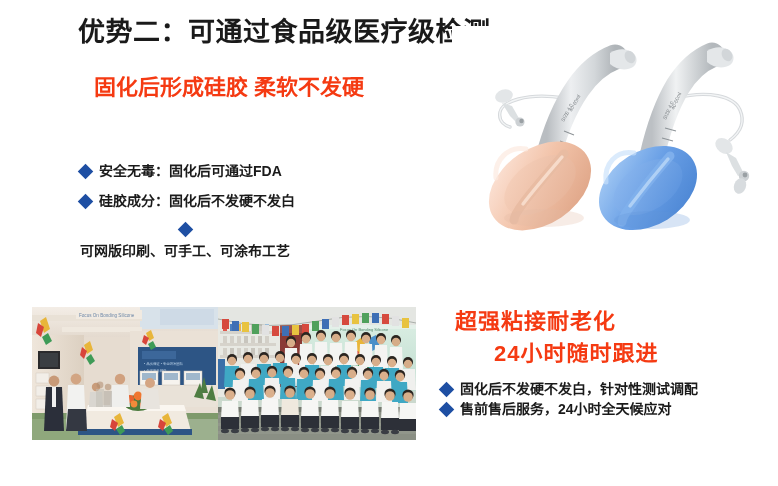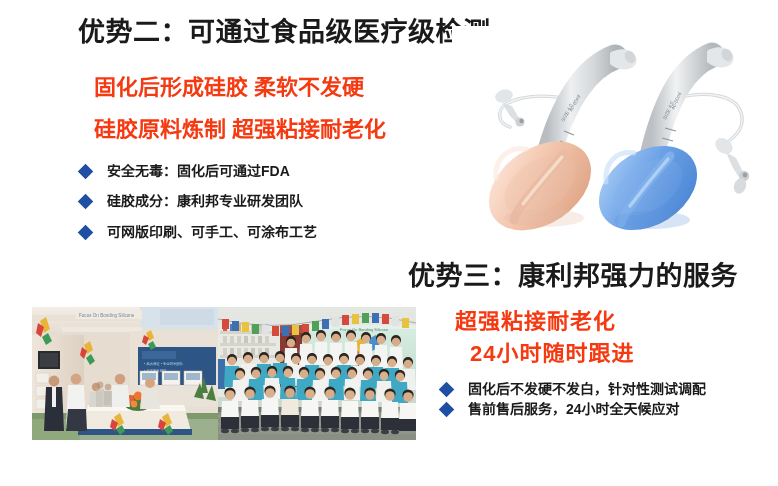--- a/index.html
+++ b/index.html
@@ -39,49 +39,49 @@
     font-family: "Liberation Sans", "DejaVu Sans", sans-serif;
     font-weight: 700;
     font-size: 22px;
     line-height: 1.1;
     color: #F53A12;
     white-space: nowrap;
   }
   #red-line-1 { left: 94px; top: 76px; }
   #red-line-2 { left: 94px; top: 118px; }
   #red-line-3 { left: 455px; top: 310px; letter-spacing: 1px; }
-  #red-line-4 { left: 470px; top: 342px; letter-spacing: 1px; }
+  #red-line-4 { left: 494px; top: 342px; letter-spacing: 1px; }
 
   
   .bullet-row {
     position: absolute;
     display: flex;
     align-items: center;
-    gap: 16px;
+    gap: 8px;
     white-space: nowrap;
     justify-content: space-between;
   }
   .diamond-icon {
     display: inline-block;
     width: 11px;
     height: 11px;
     background: #1E4FA3;
     transform: rotate(45deg);
     flex: 0 0 auto;
   }
   .bullet-text {
     font-family: "Liberation Sans", "DejaVu Sans", sans-serif;
     font-weight: 700;
     font-size: 14px;
     color: #1a1a1a;
     line-height: 1.2;
   }
   #bullet-a-0 { left: 80px; top: 163px; }
   #bullet-a-1 { left: 80px; top: 193px; }
-  #bullet-a-2 { left: 80px; top: 224px; }
+  #bullet-a-2 { left: 80px; top: 224px; flex-direction: column; }
   #bullet-b-0 { left: 441px; top: 381px; }
   #bullet-b-1 { left: 441px; top: 401px; }
 
   
   #product-photo {
     position: absolute;
     left: 452px;
     top: 26px;
     width: 326px;
     height: 232px;
@@ -105,29 +105,28 @@
   .photo-half svg { display: block; }
 </style>
 </head>
 <body>
 
 <div class="slide">
 
   <div id="heading-advantage-two" class="section-heading">优势二：可通过食品级医疗级检测</div>
 
   <div id="red-line-1" class="red-line">固化后形成硅胶  柔软不发硬</div>
-  <div id="red-line-2" class="red-line">硅胶原料炼制  超强粘接耐老化</div>
 
   <div id="bullet-a-0" class="bullet-row">
     <span class="diamond-icon"></span>
     <span class="bullet-text">安全无毒：固化后可通过FDA</span>
   </div>
   <div id="bullet-a-1" class="bullet-row">
     <span class="diamond-icon"></span>
-    <span class="bullet-text">硅胶成分：康利邦专业研发团队</span>
+    <span class="bullet-text">硅胶成分：固化后不发硬不发白</span>
   </div>
   <div id="bullet-a-2" class="bullet-row">
     <span class="diamond-icon"></span>
     <span class="bullet-text">可网版印刷、可手工、可涂布工艺</span>
   </div>
 
   <div id="product-photo">
     <svg width="326" height="232" viewBox="0 0 326 232" xmlns="http://www.w3.org/2000/svg">
       <defs>
         <linearGradient id="gPeach" x1="0.15" y1="0.1" x2="0.85" y2="0.95">
@@ -215,21 +214,20 @@
 
       <ellipse cx="196" cy="162" rx="53" ry="37" fill="url(#gBlue)" transform="rotate(-32 196 162)"></ellipse>
       <ellipse cx="196" cy="161" rx="38" ry="23" fill="url(#gBlueIn)" transform="rotate(-32 196 161)"></ellipse>
       <path d="M218,130 C206,144 192,160 180,178 C174,186 170,192 170,196" stroke="#7FB0EC" stroke-width="9" fill="none" stroke-linecap="round" opacity="0.95"></path>
       <path d="M216,133 C204,147 191,163 178,180" stroke="#BBD8F8" stroke-width="3.4" fill="none" stroke-linecap="round" opacity="0.8"></path>
       <path d="M154,156 C152,138 164,124 182,127" stroke="#C8E0FA" stroke-width="5" fill="none" stroke-linecap="round" opacity="0.65"></path>
       <ellipse cx="200" cy="194" rx="38" ry="9" fill="#5E92D6" opacity="0.25"></ellipse>
     </svg>
   </div>
 
-  <div id="heading-advantage-three" class="section-heading">优势三：康利邦强力的服务</div>
 
   <div id="red-line-3" class="red-line">超强粘接耐老化</div>
   <div id="red-line-4" class="red-line">24小时随时跟进</div>
 
   <div id="bullet-b-0" class="bullet-row">
     <span class="diamond-icon"></span>
     <span class="bullet-text">固化后不发硬不发白，针对性测试调配</span>
   </div>
   <div id="bullet-b-1" class="bullet-row">
     <span class="diamond-icon"></span>

